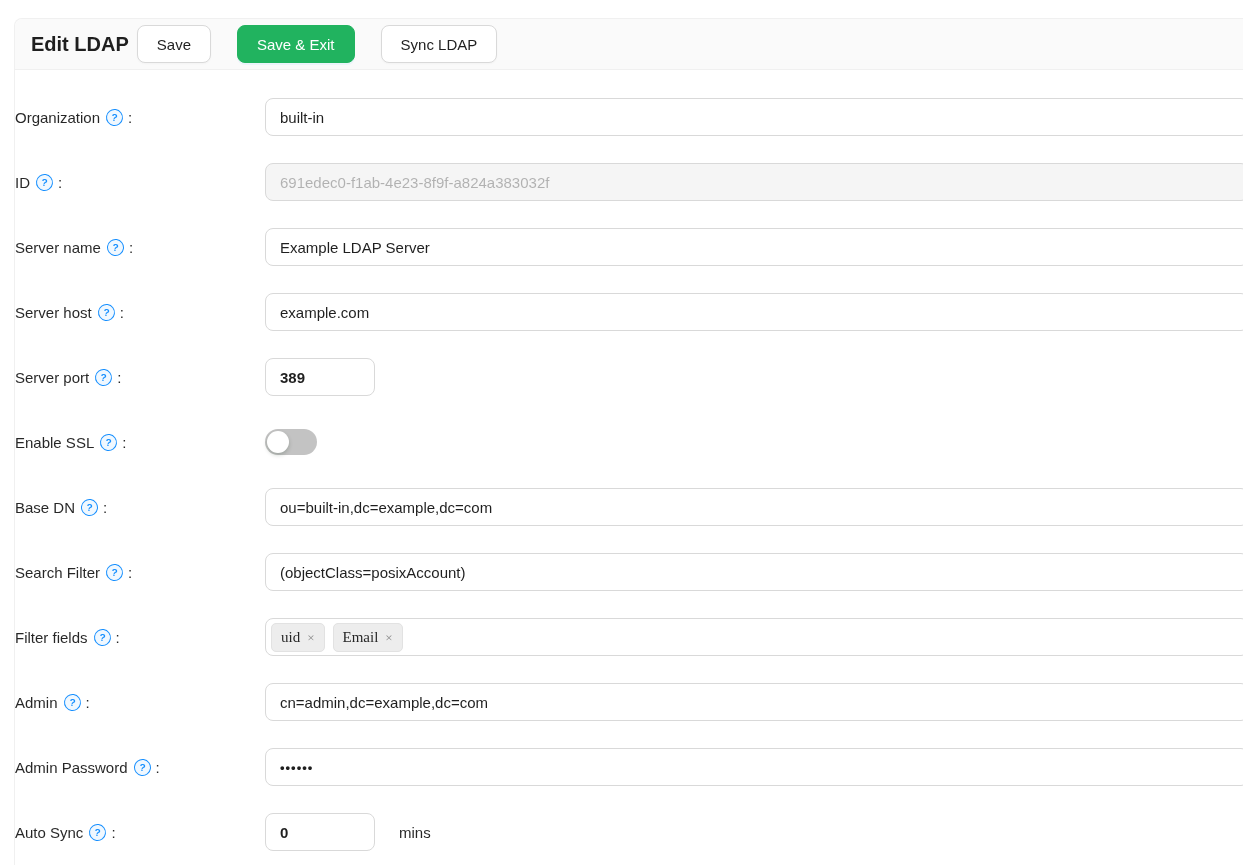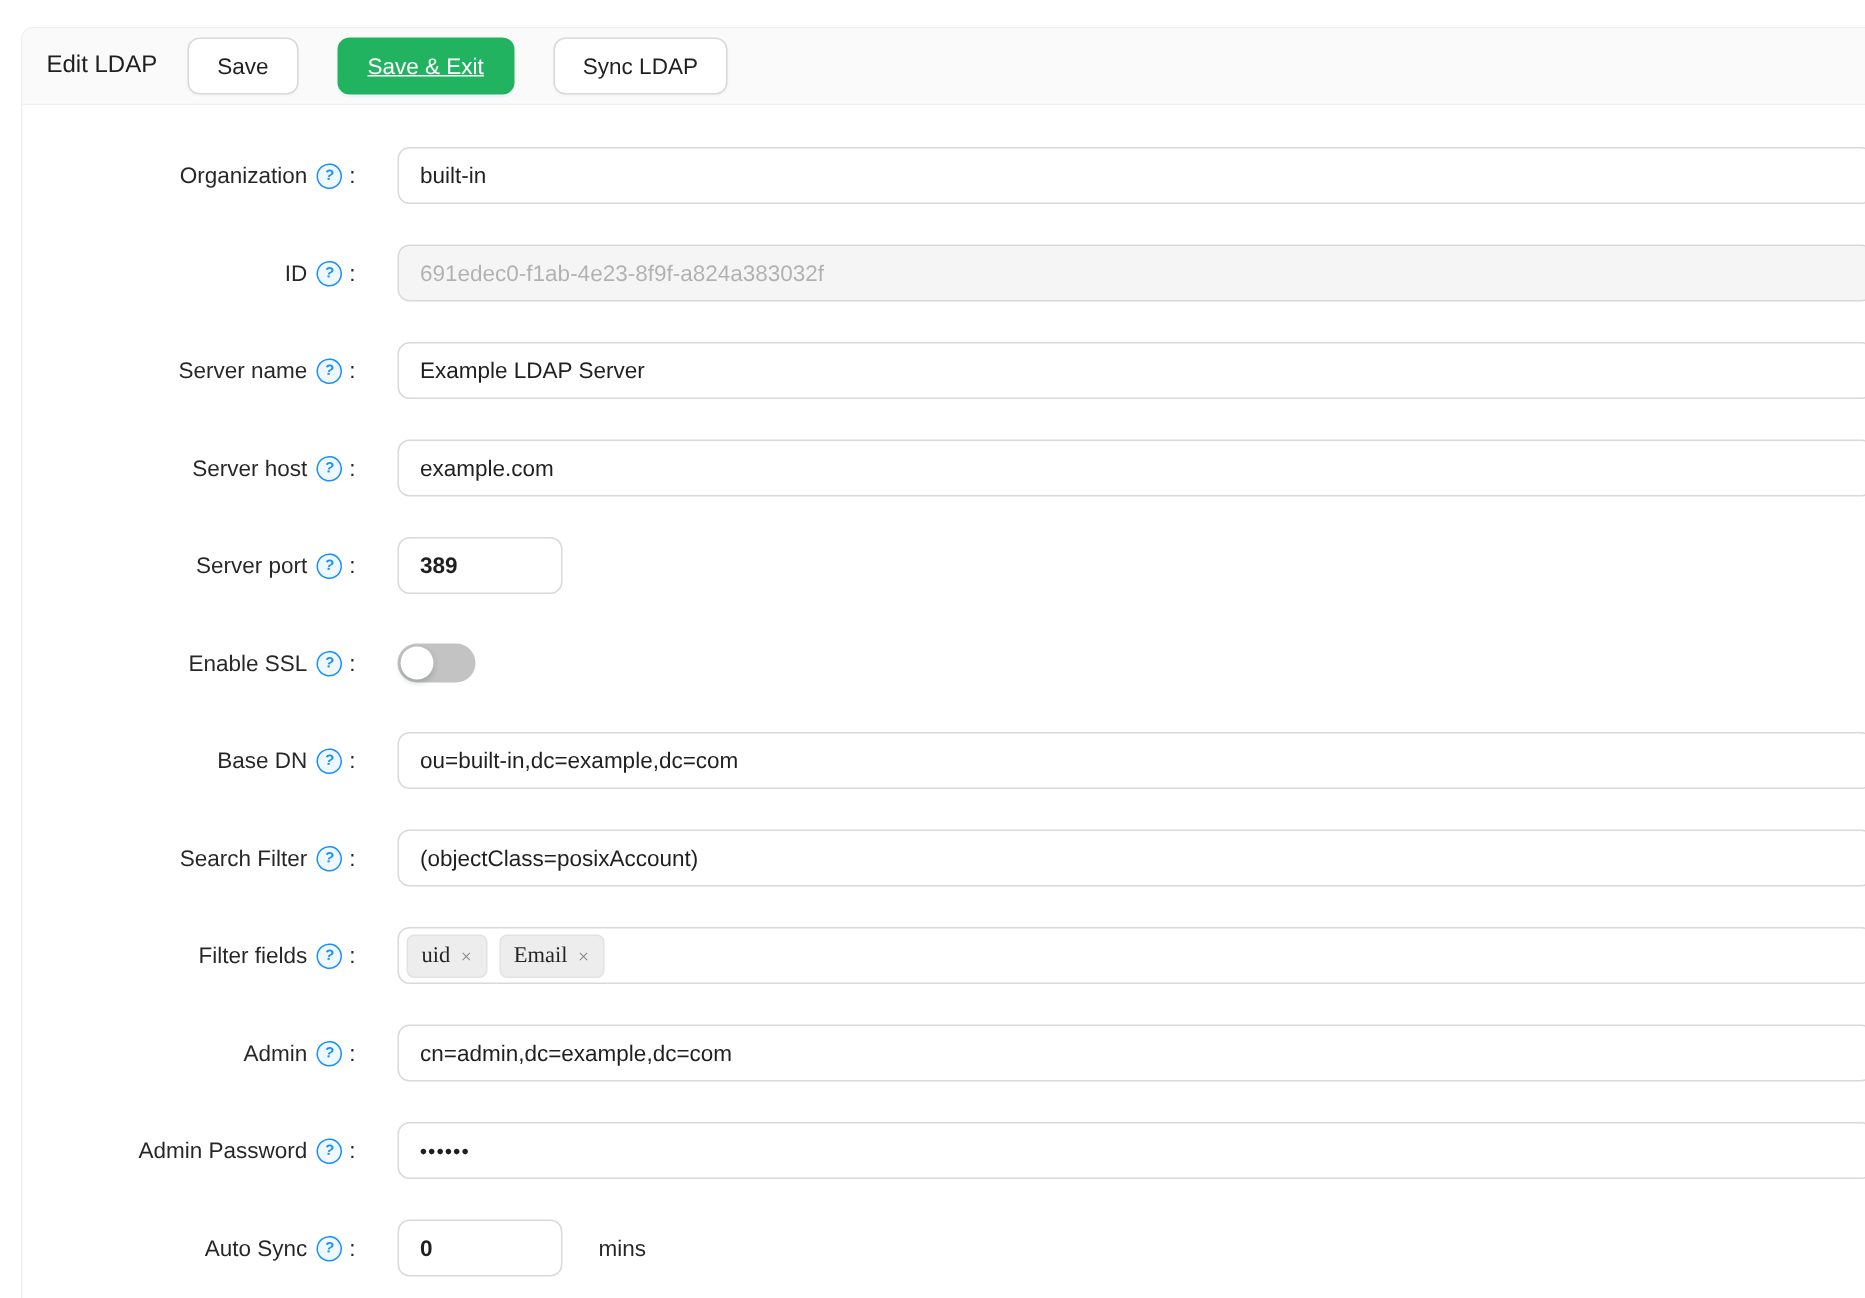--- a/index.html
+++ b/index.html
@@ -27,59 +27,57 @@
   .card-header {
     height: 50px;
     background: #fafafa;
     border-bottom: 1px solid #f0f0f0;
     border-radius: 8px 0 0 0;
     display: flex;
     align-items: center;
     padding: 0 16px;
   }
   .card-title {
-    font-size: 16px;
-    font-weight: 400;
+    font-size: 20px;
+    font-weight: 700;
     color: rgba(0,0,0,0.88);
-    margin-right: 20px;
+    margin-right: 8px;
     white-space: nowrap;
   }
   .btn {
     height: 38px;
     padding: 4px 19px;
     border-radius: 8px;
     border: 1px solid #d9d9d9;
     background: #ffffff;
     font-family: "Liberation Sans", sans-serif;
     font-size: 15px;
     color: rgba(0,0,0,0.88);
     margin-right: 26px;
     cursor: pointer;
     box-shadow: 0 1px 2px rgba(0,0,0,0.03);
   }
   .btn.primary {
     background: #21b35f;
     border-color: #21b35f;
     color: #ffffff;
     box-shadow: 0 2px 0 rgba(5,145,255,0.06);
-    text-decoration: underline;
   }
   .card-body {
     padding-top: 28px;
   }
   .form-row {
     display: flex;
     align-items: center;
     height: 38px;
     margin-bottom: 27px;
   }
   .label-col {
     flex: 0 0 222px;
     display: flex;
-    justify-content: flex-end;
     align-items: center;
     font-size: 15px;
     color: rgba(0,0,0,0.85);
     white-space: nowrap;
   }
   .help-icon {
     display: inline-flex;
     align-items: center;
     justify-content: center;
     width: 15px;

